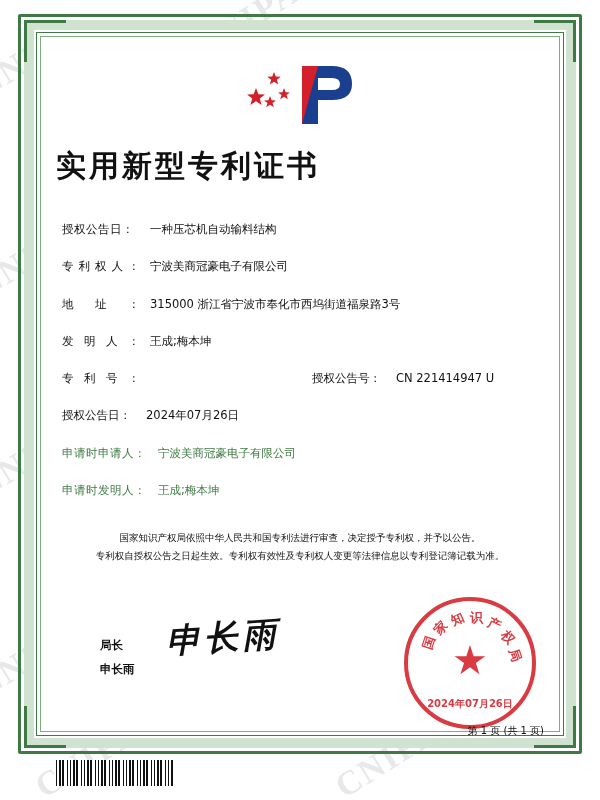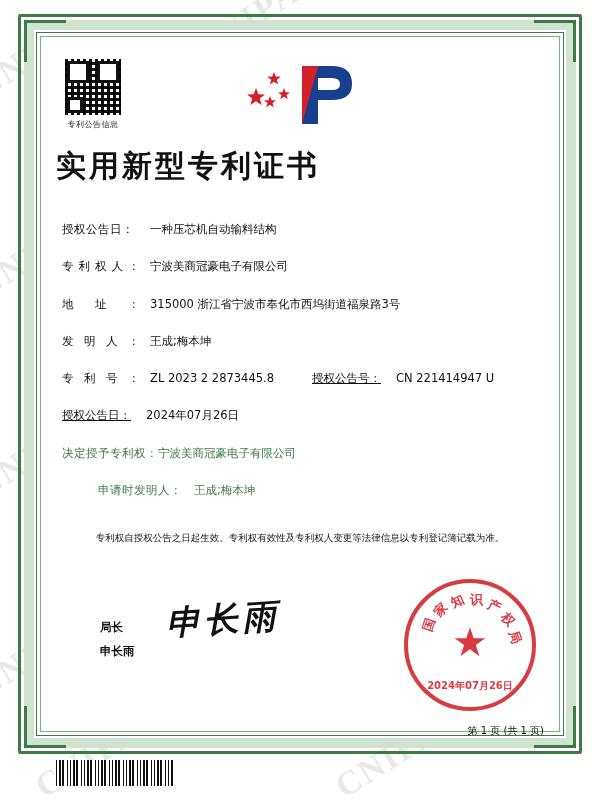--- a/index.html
+++ b/index.html
@@ -196,21 +196,20 @@
   .frow.two .left,
   .frow.two .right {
     display: flex;
     align-items: baseline;
   }
   .frow.two .left { width: 250px; }
   .frow.two .right { flex: 1; }
   .frow.two .rlabel {
     width: 84px;
     flex: 0 0 auto;
-    text-decoration: underline;
   }
 
   .note {
     margin-top: 30px;
     text-align: center;
     font-size: 9.5px;
     color: #111;
     line-height: 1.9;
     font-family: "DejaVu Sans", "Liberation Sans", sans-serif;
   }
@@ -350,26 +349,20 @@
           <polygon points="34,14 35.8,18.6 40.8,18.8 36.8,21.8 38.2,26.6 34,23.8 29.8,26.6 31.2,21.8 27.2,18.8 32.2,18.6"></polygon>
           <polygon points="30,38 31.6,42.2 36,42.4 32.5,45 33.8,49.2 30,46.7 26.2,49.2 27.5,45 24,42.4 28.4,42.2"></polygon>
           <polygon points="44,30 45.6,34.2 50,34.4 46.5,37 47.8,41.2 44,38.7 40.2,41.2 41.5,37 38,34.4 42.4,34.2"></polygon>
         </g>
         <path d="M62 8 L92 8 Q112 8 112 26 Q112 42 92 42 L78 42 L78 66 L62 66 Z" fill="#1b3f8f"></path>
         <path d="M78 20 L92 20 Q100 20 100 26 Q100 32 92 32 L78 32 Z" fill="#ffffff"></path>
         <path d="M62 8 L78 8 L62 66 Z" fill="#d4202a"></path>
       </svg>
     </div>
 
-    <div class="qr-wrap">
-      <div class="qr">
-        <div class="qr-eye3"></div>
-      </div>
-      <div class="qr-caption">专利公告信息</div>
-    </div>
   </div>
 
   <div class="doc-title">实用新型专利证书</div>
 
   <div class="fields">
 
     <div class="frow">
       <div class="flabel">授权公告日：</div>
       <div class="fvalue">一种压芯机自动输料结构</div>
     </div>
@@ -405,47 +398,47 @@
     </div>
 
     <div class="frow two">
       <div class="left">
         <div class="flabel spread">
           <span>专</span>
           <span>利</span>
           <span>号</span>
           <span>：</span>
         </div>
-        <div class="fvalue">ZL 2023 2 2873445.8</div>
       </div>
       <div class="right">
         <div class="rlabel">授权公告号：</div>
         <div class="fvalue">CN 221414947 U</div>
       </div>
     </div>
 
     <div class="frow two">
       <div class="right">
         <div class="rlabel">授权公告日：</div>
         <div class="fvalue">2024年07月26日</div>
       </div>
     </div>
 
     <div class="frow" style="color:#3f7a44;">
-      <div class="flabel" style="width:96px;color:#3f7a44;">决定授予专利权：</div>
+      <div class="flabel" style="width:96px;color:#3f7a44;">申请时申请人：</div>
       <div class="fvalue" style="color:#3f7a44;">宁波美商冠豪电子有限公司</div>
     </div>
 
     <div class="frow" style="color:#3f7a44;">
-      <div class="flabel" style="width:96px;color:#3f7a44;margin-left:36px;">申请时发明人：</div>
+      <div class="flabel" style="width:96px;color:#3f7a44;">申请时发明人：</div>
       <div class="fvalue" style="color:#3f7a44;">王成;梅本坤</div>
     </div>
   </div>
 
   <div class="note">
+    <div>国家知识产权局依照中华人民共和国专利法进行审查，决定授予专利权，并予以公告。</div>
     <div>专利权自授权公告之日起生效。专利权有效性及专利权人变更等法律信息以专利登记簿记载为准。</div>
   </div>
 
   <div class="sign-area">
     <div class="sign-left">
       <div>局长</div>
       <div>申长雨</div>
     </div>
     <div class="sign-hand">申长雨</div>
 

